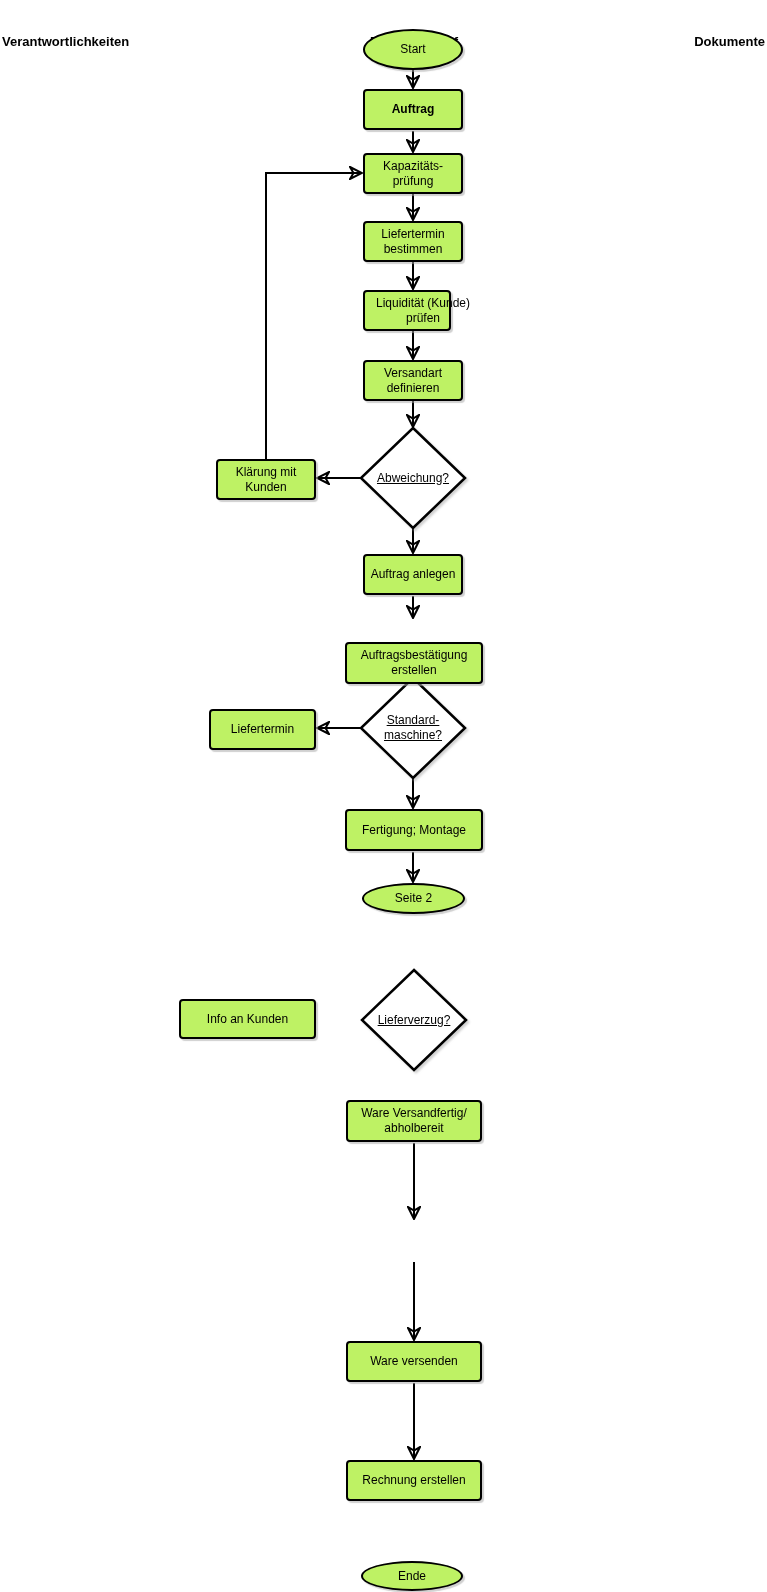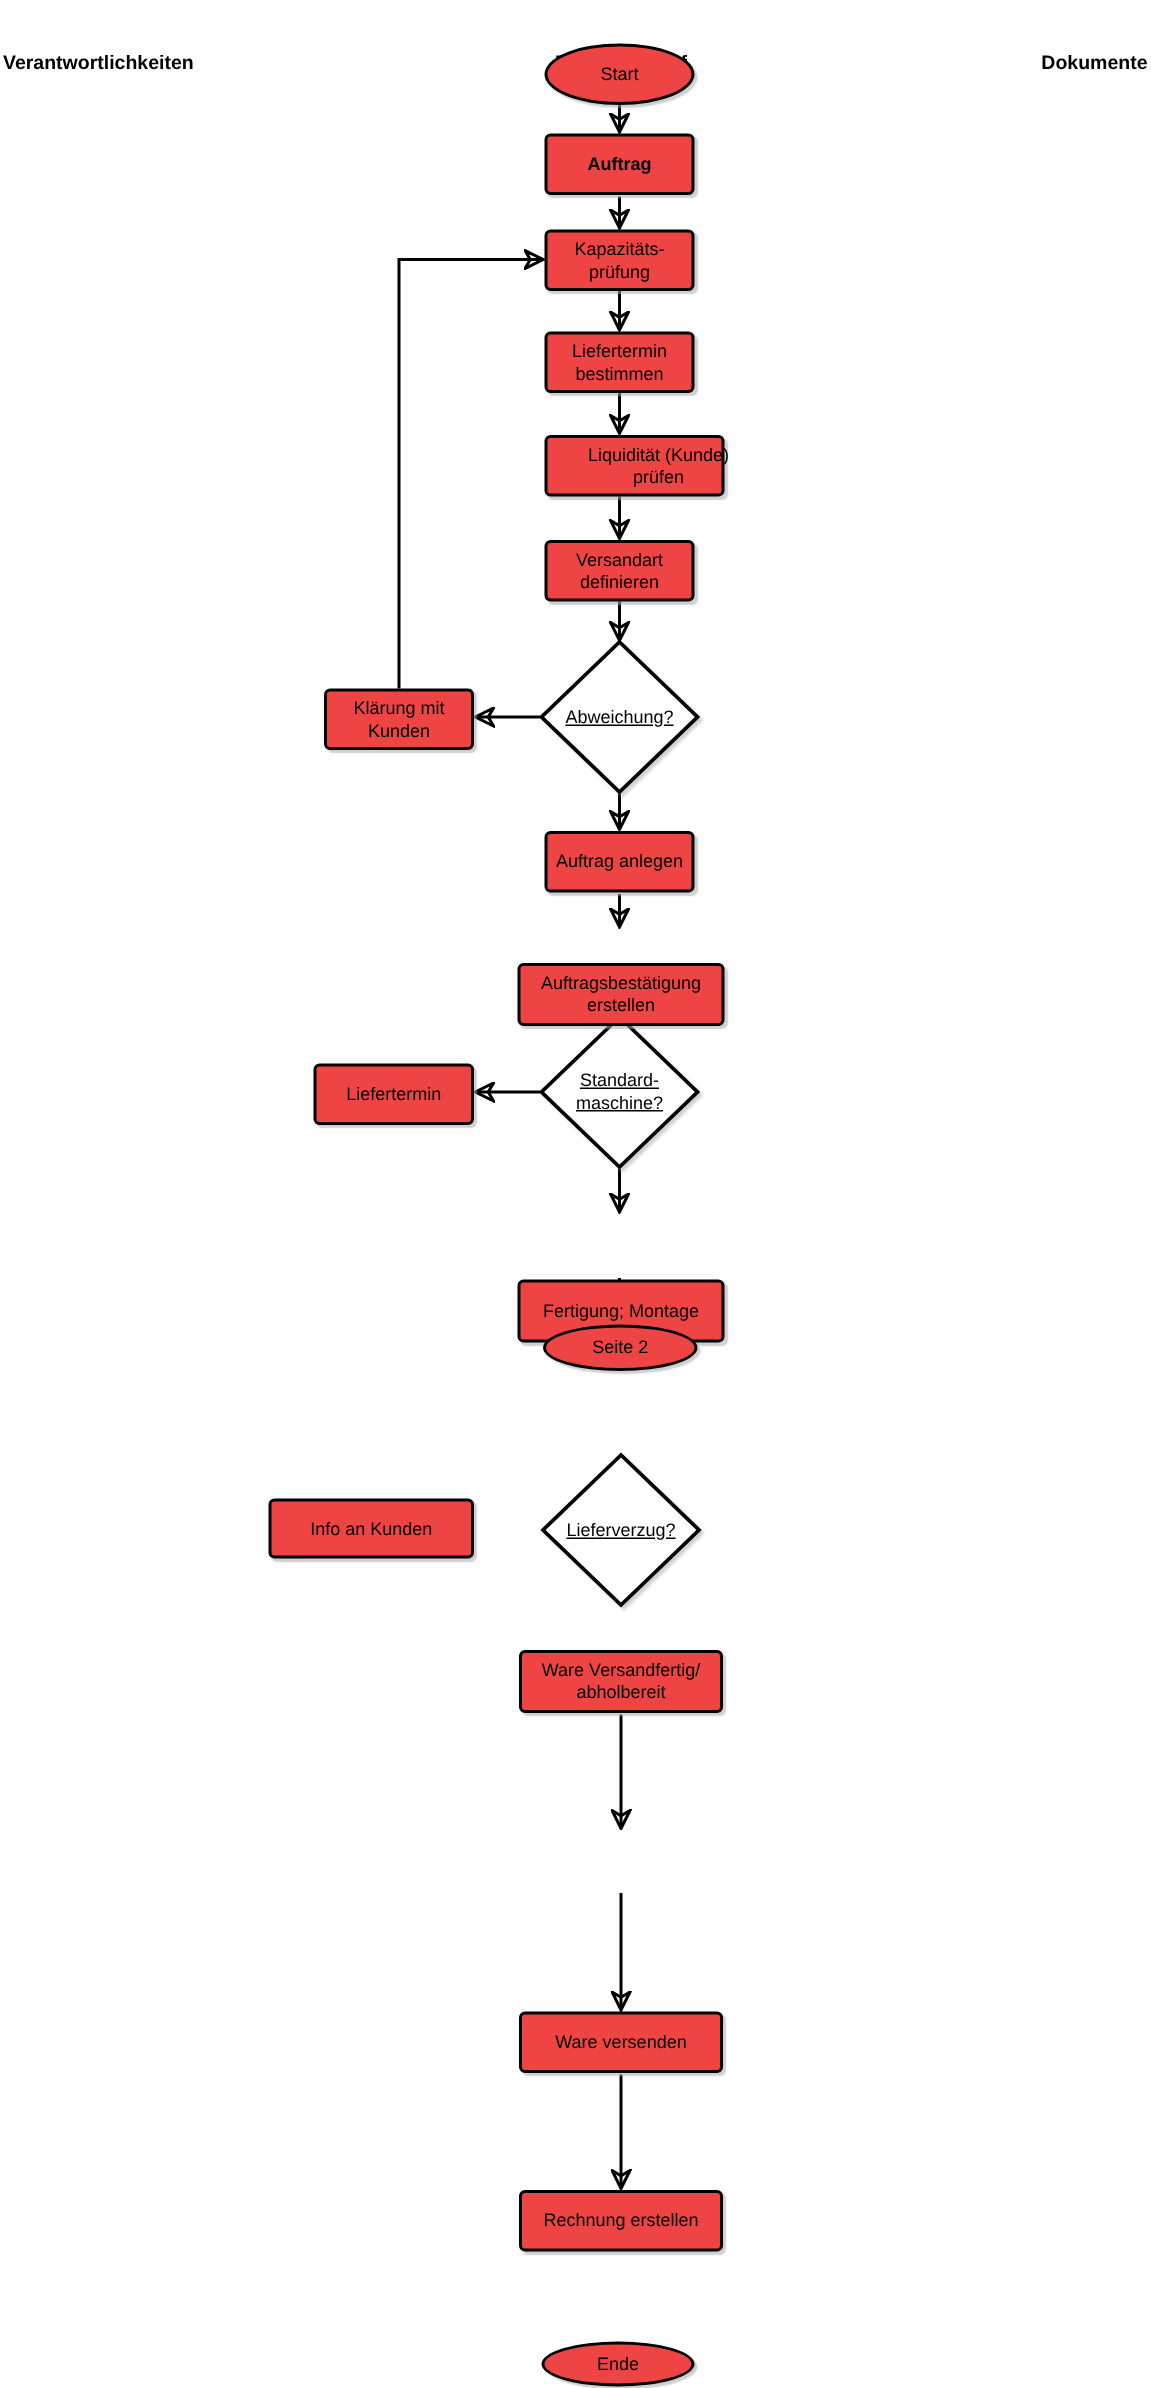--- a/index.html
+++ b/index.html
@@ -42,21 +42,21 @@
   .wires polygon {
     stroke: #000000;
     stroke-width: 2.5;
     fill: #ffffff;
     filter: drop-shadow(2px 2px 1px rgba(170,170,170,0.55));
   }
 
   .node {
     position: absolute;
     box-sizing: border-box;
-    background: #ef4444;
+    background: #bef264;
     border: 2.5px solid #000000;
     border-radius: 4px;
     display: flex;
     align-items: center;
     justify-content: center;
     text-align: center;
     font-size: 12px;
     line-height: 15px;
     white-space: pre;
     box-shadow: 2px 2px 1px rgba(170,170,170,0.55);
@@ -117,38 +117,38 @@
     <polygon points="413,678 465,728 413,778 361,728"></polygon>
     <polygon points="414,970 466,1020 414,1070 362,1020"></polygon>
   </svg>
 
   <div class="node terminator" style="left:363px; top:29px;  width:100px; height:41px;">Start</div>
   <div class="node" style="left:363px; top:89px;  width:100px; height:41px;font-weight:bold;">Auftrag</div>
   <div class="node" style="left:363px; top:153px; width:100px; height:41px;">Kapazitäts-
 prüfung</div>
   <div class="node" style="left:363px; top:221px; width:100px; height:41px;">Liefertermin
 bestimmen</div>
-  <div class="node" style="left:363px; top:290px; width:120px; height:41px;padding-left:32px;">Liquidität (Kunde)
+  <div class="node" style="left:363px; top:290px; width:88px; height:41px;padding-left:32px;">Liquidität (Kunde)
 prüfen</div>
   <div class="node" style="left:363px; top:360px; width:100px; height:41px;">Versandart
 definieren</div>
 
   <div class="diamond-label" style="left:361px; top:428px; width:104px; height:100px;">Abweichung?</div>
 
   <div class="node" style="left:216px; top:459px; width:100px; height:41px;">Klärung mit
 Kunden</div>
   <div class="node" style="left:363px; top:554px; width:100px; height:41px;">Auftrag anlegen</div>
   <div class="node" style="left:345px; top:642px; width:138px; height:42px;">Auftragsbestätigung
 erstellen</div>
 
   <div class="diamond-label" style="left:361px; top:678px; width:104px; height:100px;">Standard-
 maschine?</div>
 
   <div class="node" style="left:209px; top:709px; width:107px; height:41px;">Liefertermin</div>
-  <div class="node" style="left:345px; top:809px; width:138px; height:42px;margin-top:44px;">Fertigung; Montage</div>
+  <div class="node" style="left:345px; top:809px; width:138px; height:42px;">Fertigung; Montage</div>
   <div class="node terminator" style="left:362px; top:883px; width:103px; height:31px;">Seite 2</div>
 
   <div class="diamond-label" style="left:362px; top:970px; width:104px; height:100px;">Lieferverzug?</div>
 
   <div class="node" style="left:179px; top:999px;  width:137px; height:40px;">Info an Kunden</div>
   <div class="node" style="left:346px; top:1100px; width:136px; height:42px;">Ware Versandfertig/
 abholbereit</div>
   <div class="node" style="left:346px; top:1341px; width:136px; height:41px;">Ware versenden</div>
   <div class="node" style="left:346px; top:1460px; width:136px; height:41px;">Rechnung erstellen</div>
   <div class="node terminator" style="left:361px; top:1561px; width:102px; height:30px;">Ende</div>

